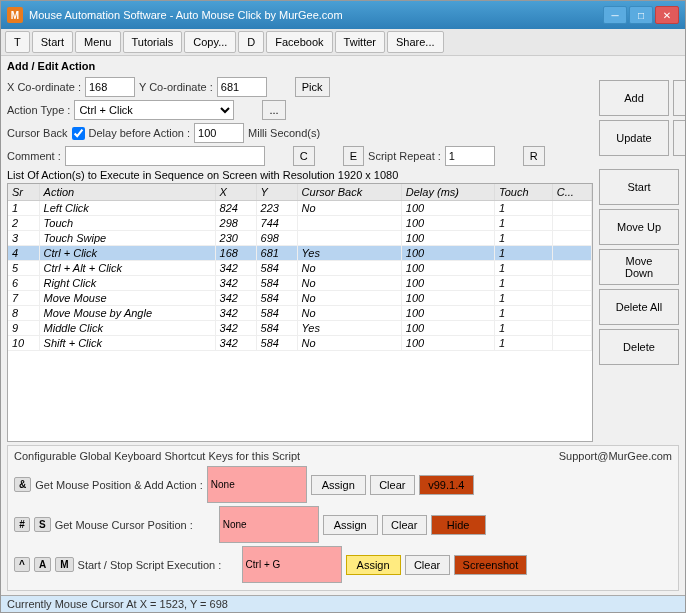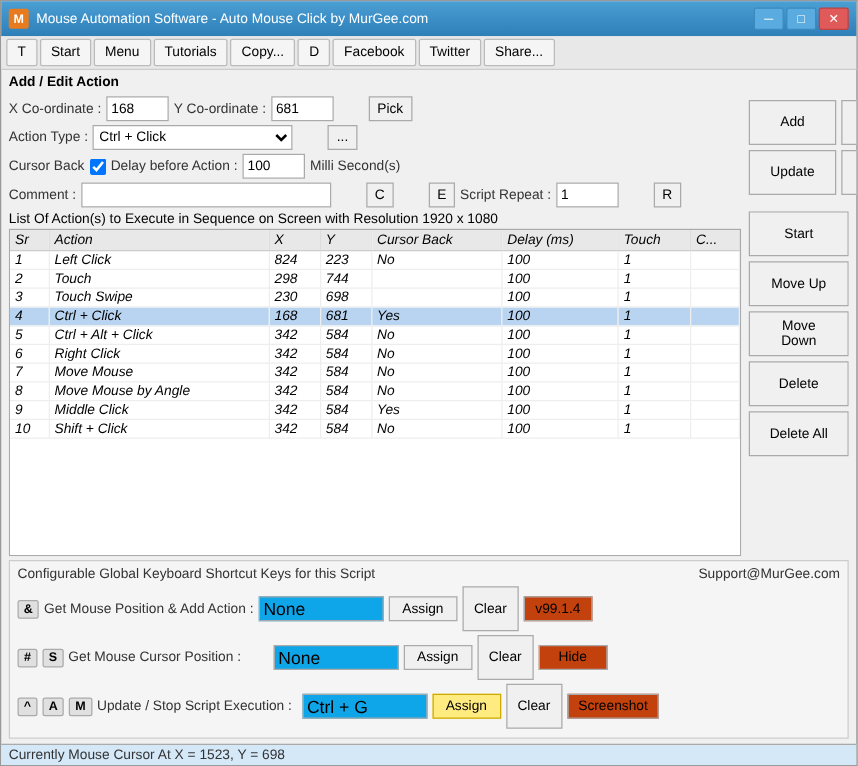--- a/index.html
+++ b/index.html
@@ -222,24 +222,24 @@
       border: 1px solid #aaa;
       border-radius: 2px;
       padding: 1px 4px;
       font-size: 10px;
       font-weight: bold;
       min-width: 16px;
       text-align: center;
     }
     .shortcut-input {
       border: 1px solid #aaa;
-      background: #0ea5e9;
+      background: #fca5a5;
       padding: 1px 3px;
-      font-size: 14px;
-      height: 20px;
+      font-size: 10px;
+      height: 37px;
       width: 100px;
     }
     .assign-btn {
       padding: 1px 8px;
       background: #f0f0f0;
       border: 1px solid #aaa;
       font-size: 11px;
       cursor: pointer;
       height: 20px;
       min-width: 55px;
@@ -247,21 +247,21 @@
     .assign-btn.highlighted {
       background: #ffeb80;
       border-color: #ccaa00;
     }
     .clear-btn {
       padding: 1px 8px;
       background: #f0f0f0;
       border: 1px solid #aaa;
       font-size: 11px;
       cursor: pointer;
-      height: 36px;
+      height: 20px;
       min-width: 45px;
     }
     .extra-btn {
       padding: 1px 8px;
       background: #c2410c;
       border: 1px solid #aaa;
       font-size: 11px;
       cursor: pointer;
       height: 20px;
       min-width: 55px;
@@ -482,22 +482,22 @@
                 </tr>
               </tbody>
           </table>
         </div>
       </div>
 
       <div class="table-side-btns">
         <button class="main-btn">Start</button>
         <button class="main-btn">Move Up</button>
         <button class="main-btn">Move Down</button>
+        <button class="main-btn">Delete All</button>
         <button class="main-btn">Delete</button>
-        <button class="main-btn">Delete All</button>
       </div>
     </div>
 
     <div class="shortcuts-section">
       <div class="shortcuts-header">
         <span class="form-label">Configurable Global Keyboard Shortcut Keys for this Script</span>
         <span class="form-label">Support@MurGee.com</span>
       </div>
       <div id="shortcuts-rows">
           <div class="shortcut-row">
@@ -514,21 +514,21 @@
             <span class="form-label" style="min-width: 160px;">Get Mouse Cursor Position :</span>
             <input class="shortcut-input" type="text" value="None" style="">
             <button class="assign-btn">Assign</button>
             <button class="clear-btn">Clear</button>
             <button class="extra-btn">Hide</button>
           </div>
           <div class="shortcut-row">
             <span class="key-badge">^</span>
             <span class="key-badge">A</span>
             <span class="key-badge">M</span>
-            <span class="form-label" style="min-width: 160px;">Update / Stop Script Execution :</span>
+            <span class="form-label" style="min-width: 160px;">Start / Stop Script Execution :</span>
             <input class="shortcut-input" type="text" value="Ctrl + G" style="">
             <button class="assign-btn highlighted">Assign</button>
             <button class="clear-btn">Clear</button>
             <button class="extra-btn">Screenshot</button>
           </div>
         </div>
     </div>
 
   </div>
 

